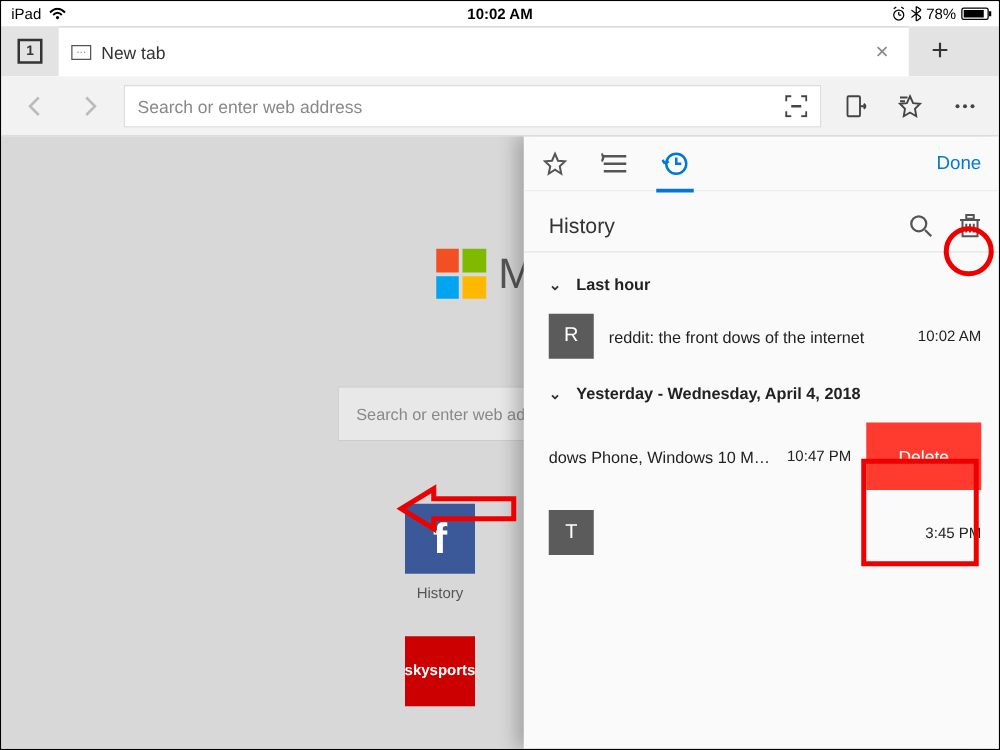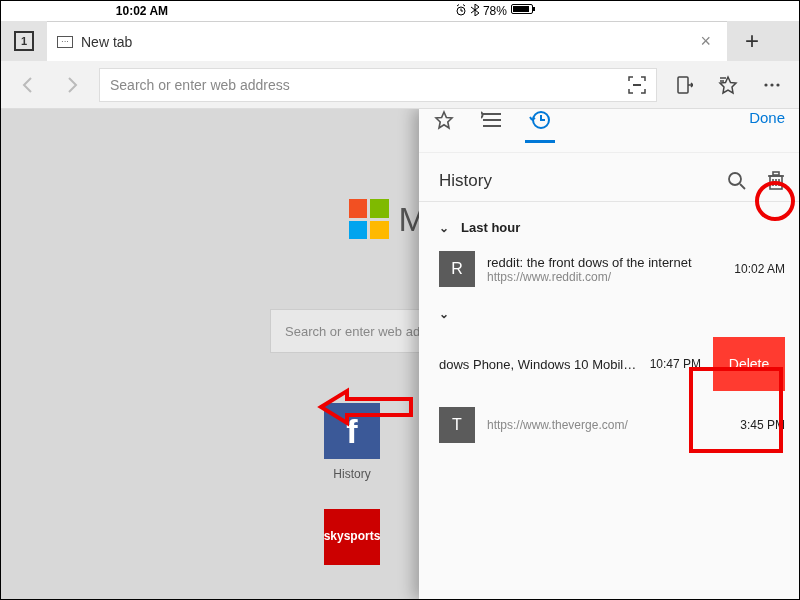--- a/index.html
+++ b/index.html
@@ -3,21 +3,21 @@
 <meta charset="utf-8">
 <style>
   * { box-sizing: border-box; margin: 0; padding: 0; font-family: -apple-system, "Segoe UI", Helvetica, Arial, sans-serif; }
   html, body { width: 800px; height: 600px; overflow: hidden; background: #fff; }
   .frame { width: 800px; height: 600px; position: relative; border: 1px solid #000; }
 
   
   .statusbar { height: 20px; background: #fff; display: flex; align-items: center; font-size: 12px; color: #000; padding: 0 8px; }
   .statusbar .sb-left { width: 33%; display: flex; align-items: center; gap: 6px; }
   .statusbar .sb-center { width: 34%; text-align: center; font-weight: 600; }
-  .statusbar .sb-right { width: 33%; display: flex; justify-content: flex-end; align-items: flex-start; gap: 4px; }
+  .statusbar .sb-right { width: 33%; display: flex; justify-content: flex-end; align-items: center; gap: 4px; }
   .batt { display:inline-block; width:22px; height:10px; border:1px solid #000; border-radius:2px; position:relative; }
   .batt::after { content:""; position:absolute; right:-3px; top:2px; width:2px; height:4px; background:#000; }
   .batt-fill { position:absolute; left:1px; top:1px; bottom:1px; background:#000; }
 
   
   .tabstrip { height: 40px; background: #e3e3e3; display: flex; align-items: stretch; }
   .tabcount { width: 46px; display:flex; align-items:center; justify-content:center; color:#333; }
   .tabcount-box { width:20px; height:20px; border:2px solid #333; display:flex; align-items:center; justify-content:center; font-size:11px; font-weight:600; position:relative; }
   .tabcount-box::before { content:""; position:absolute; top:-5px; left:-5px; width:20px; height:20px; border:2px solid #777; z-index:-1; }
   .tab { background:#fff; display:flex; align-items:center; padding:0 10px; min-width: 680px; gap:8px; border-top:1px solid #d0d0d0; }
@@ -46,54 +46,64 @@
   .tile { display:flex; flex-direction:column; align-items:center; gap:8px; }
   .tile .sq { width:56px; height:56px; display:flex; align-items:center; justify-content:center; color:#fff; font-weight:700; }
   .fb { background:#3b5998; font-size:34px; font-family:Georgia,serif; }
   .ol { background:#fff; border:1px solid #ccc; }
   .sky { background:#c00; font-size:12px; line-height:1.1; text-align:center; }
   .amz { background:#fff; border:1px solid #ccc; color:#000; font-size:30px; }
   .tile-label { font-size:12px; color:#555; }
 
   
   .panel { position:absolute; top:0; right:0; bottom:0; width:380px; background:#fafafa; box-shadow:-6px 0 14px rgba(0,0,0,.25); display:flex; flex-direction:column; }
-  .panel-tabs { height:44px; display:flex; padding:0 14px; gap:26px; border-bottom:1px solid #eee; }
+  .panel-tabs { height:44px; display:flex; align-items:center; padding:0 14px; gap:26px; border-bottom:1px solid #eee; }
   .panel-tabs .ico { width:22px; height:22px; display:flex; align-items:center; justify-content:center; color:#555; }
   .panel-tabs .ico.active { color:#0078d7; position:relative; }
   .panel-tabs .ico.active::after { content:""; position:absolute; bottom:-12px; left:-4px; right:-4px; height:3px; background:#0078d7; }
   .panel-tabs .done { margin-left:auto; color:#0078d7; font-size:15px; }
   .panel-head { display:flex; align-items:flex-end; padding:18px 14px 10px 20px; gap:10px; }
   .panel-head .title { font-size:17px; color:#333; flex:1; }
   .panel-head .ico { color:#555; }
   .divider { height:1px; background:#e4e4e4; margin:0 0 6px 0; }
   .section { font-size:13px; font-weight:600; color:#222; padding:12px 20px 8px 20px; display:flex; align-items:center; gap:12px; }
   .chev { display:inline-block; transform:rotate(0deg); font-size:12px; color:#333; }
   .row { display:flex; align-items:center; padding:8px 14px 8px 20px; gap:12px; }
   .fav { width:36px; height:36px; background:#5b5b5b; color:#fff; display:flex; align-items:center; justify-content:center; font-size:16px; }
   .row .meta { flex:1; min-width:0; }
   .row .t { font-size:13px; color:#222; white-space:nowrap; overflow:hidden; text-overflow:ellipsis; }
   .row .u { font-size:12px; color:#888; white-space:nowrap; overflow:hidden; text-overflow:ellipsis; }
   .row .time { font-size:12px; color:#222; white-space:nowrap; }
-  .delete-btn { width:72px; height:54px; background:#ff3b30; color:#fff; display:flex; align-items:center; justify-content:center; font-size:14px; }
+  .delete-btn { width:92px; height:54px; background:#ff3b30; color:#fff; display:flex; align-items:center; justify-content:center; font-size:14px; }
 
   
   .anno-circle { position:absolute; border:4px solid #e00; border-radius:50%; }
   .anno-box   { position:absolute; border:4px solid #e00; }
   .anno-arrow { position:absolute; }
   .anno-arrow svg { overflow:visible; }
 
   
   svg { display:block; }
 </style>
 </head>
 <body>
 
 <div class="frame">
 
   <div class="statusbar">
+    <div class="sb-left">
+      <span>iPad</span>
+      <span>
+        <svg width="14" height="10">
+            <path d="M1 4 Q7 -2 13 4" stroke="#000" fill="none" stroke-width="1.5"></path>
+            <path d="M3.5 6 Q7 2.5 10.5 6" stroke="#000" fill="none" stroke-width="1.5"></path>
+            <circle cx="7" cy="8" r="1.3" fill="#000"></circle>
+          </svg>
+      </span>
+    </div>
     <div class="sb-center">10:02 AM</div>
     <div class="sb-right">
       <span>
         <svg width="12" height="12">
             <circle cx="6" cy="7" r="4" stroke="#000" fill="none"></circle>
             <line x1="6" y1="7" x2="6" y2="4.5" stroke="#000"></line>
             <line x1="6" y1="7" x2="8" y2="7" stroke="#000"></line>
             <line x1="2" y1="2" x2="4" y2="0.5" stroke="#000"></line>
             <line x1="10" y1="2" x2="8" y2="0.5" stroke="#000"></line>
           </svg>
@@ -266,41 +276,40 @@
 
       <div class="section">
         <span class="chev">⌄</span>
         <span>Last hour</span>
       </div>
 
       <div class="row">
         <div class="fav">R</div>
         <div class="meta">
           <div class="t">reddit: the front dows of the internet</div>
-          <div class="u">https://www.reddit.com/</div>
         </div>
         <div class="time">10:02 AM</div>
       </div>
 
       <div class="section">
         <span class="chev">⌄</span>
+        <span>Yesterday - Wednesday, April 4, 2018</span>
       </div>
 
       <div class="row" style="padding-left:4px">
         <div class="meta" style="padding-left:16px">
           <div class="t">dows Phone, Windows 10 Mobile и Wi…</div>
         </div>
         <div class="time">10:47 PM</div>
         <div class="delete-btn">Delete</div>
       </div>
 
       <div class="row">
         <div class="fav">T</div>
         <div class="meta">
-          <div class="u">https://www.theverge.com/</div>
         </div>
         <div class="time">3:45 PM</div>
       </div>
     </div>
 
     <div class="anno-circle" style="top:72px; left:754px; width:40px; height:40px;"></div>
     <div class="anno-box" style="top:258px; left:688px; width:94px; height:86px;"></div>
     <div class="anno-arrow" style="top:278px; left:320px;">
       <svg width="100" height="40">
         <polygon points="0,20 26,4 26,12 90,12 90,28 26,28 26,36" fill="none" stroke="#e00" stroke-width="4"></polygon>

